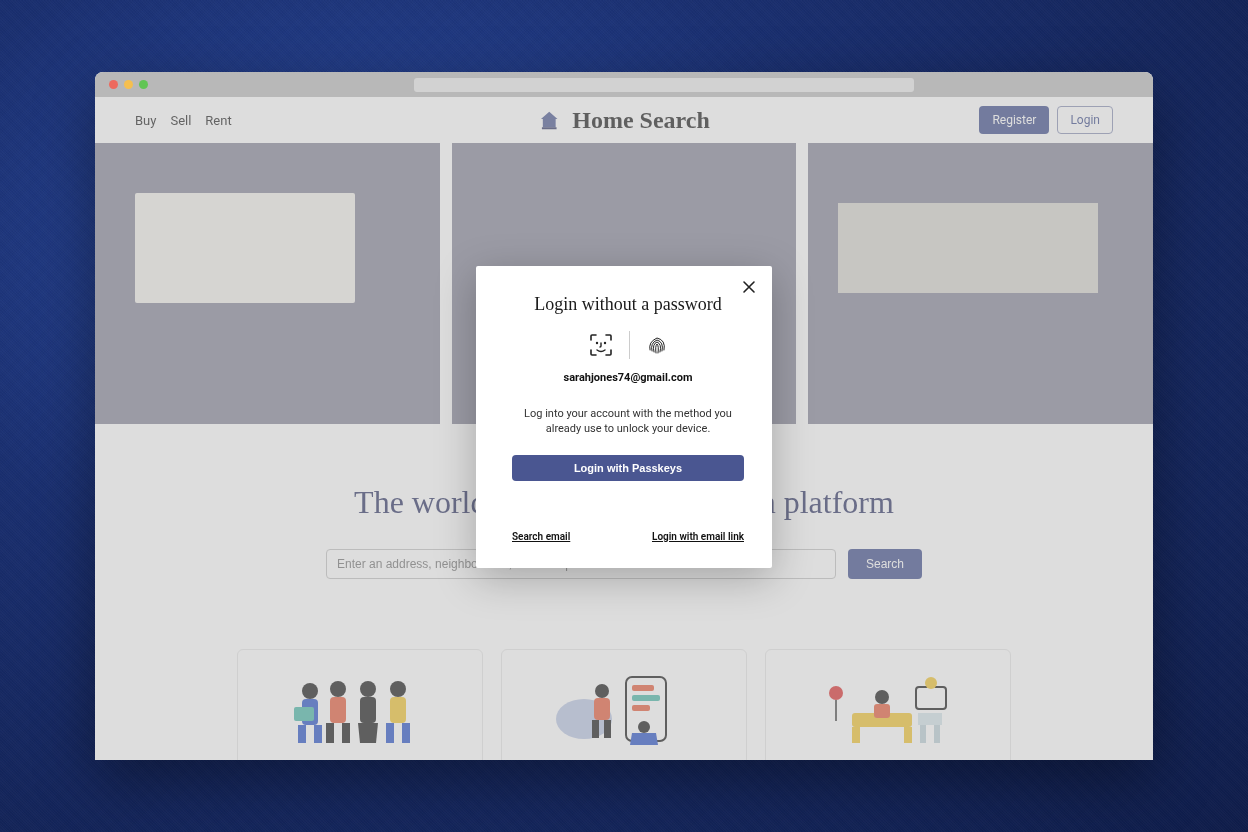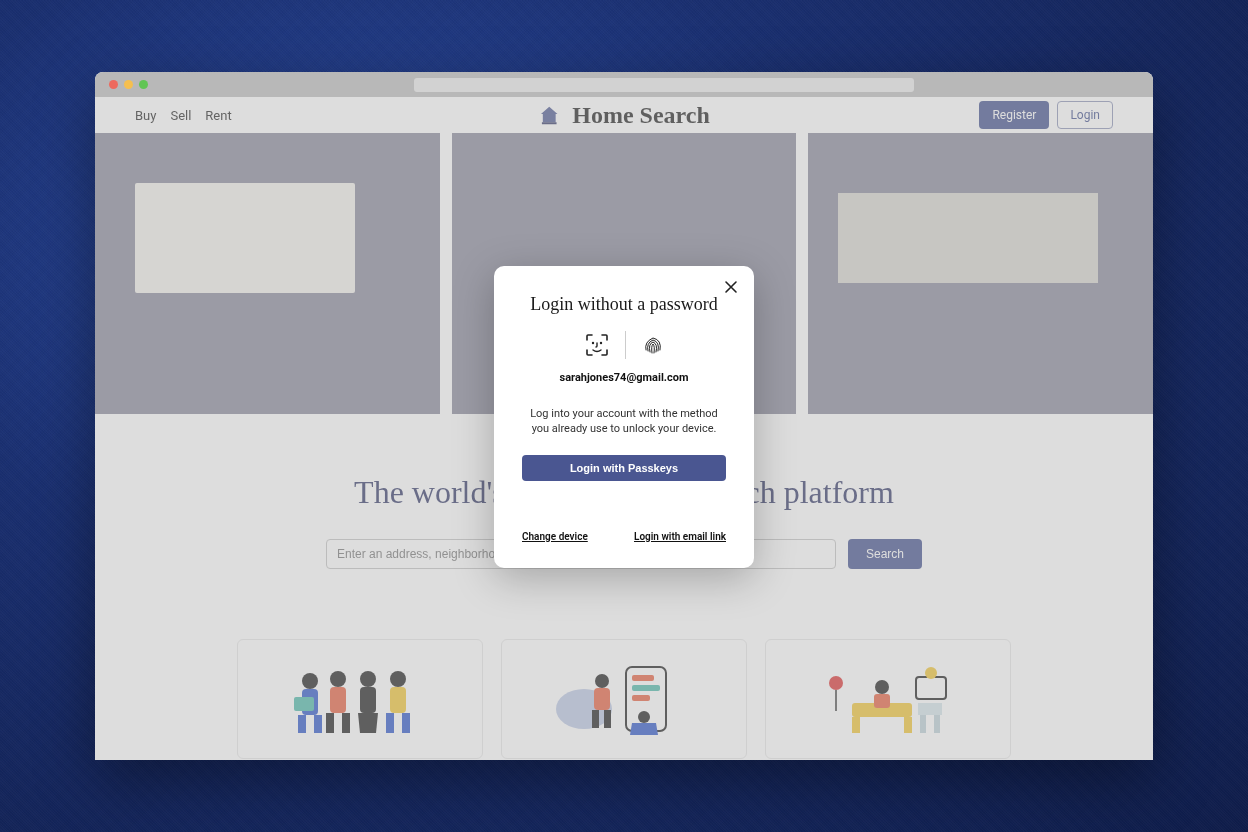--- a/index.html
+++ b/index.html
@@ -48,21 +48,21 @@
     border-radius:3px;
   }
 
   .page {
     position:relative;
     height:663px;
     background:#fff;
   }
 
   .topnav {
-    height:36px;
+    height:46px;
     display:flex;
     align-items:center;
     padding: 0 40px;
     justify-content:space-between;
   }
   .leftnav { display:flex; gap:14px; font-size:13px; color:#222; }
   .leftnav span { cursor:pointer; }
   .brand {
     position:absolute; left:50%; transform:translateX(-50%);
     display:flex; align-items:center; gap:12px;
@@ -156,25 +156,25 @@
   .overlay {
     position:absolute;
     inset:0;
     background:rgba(180,180,180,0.45);
   }
 
   .modal {
     position:absolute;
     left:50%; top:169px;
     transform:translateX(-50%);
-    width:260px;
+    width:296px;
     background:#fff;
-    border-radius:10px;
+    border-radius:2px;
     box-shadow:0 10px 40px rgba(0,0,0,0.25);
-    padding:22px 28px 26px 28px;
+    padding:22px 28px 26px 36px;
   }
   .modal .close {
     position:absolute; right:14px; top:12px;
     width:18px;height:18px;
     cursor:pointer;
     color:#333;
   }
   .modal h2 {
     text-align:center;
     font-family: Georgia, 'Times New Roman', serif;
@@ -338,19 +338,19 @@
             <path d="M8 19 Q6 11 13 8 Q20 10 18 19"></path>
             <path d="M10 20 Q8 12 13 10 Q18 12 16 20"></path>
             <path d="M12 21 Q11 14 13 12 Q15 14 14 21"></path>
           </g>
         </svg>
       </div>
       <div class="email">sarahjones74@gmail.com</div>
       <div class="desc">Log into your account with the method you already use to unlock your device.</div>
       <button class="passkeybtn">Login with Passkeys</button>
       <div class="footerlinks">
-        <a>Change device</a>
+        <a>Search email</a>
         <a>Login with email link</a>
       </div>
     </div>
 
   </div>
 </div>
 
 </body></html>

